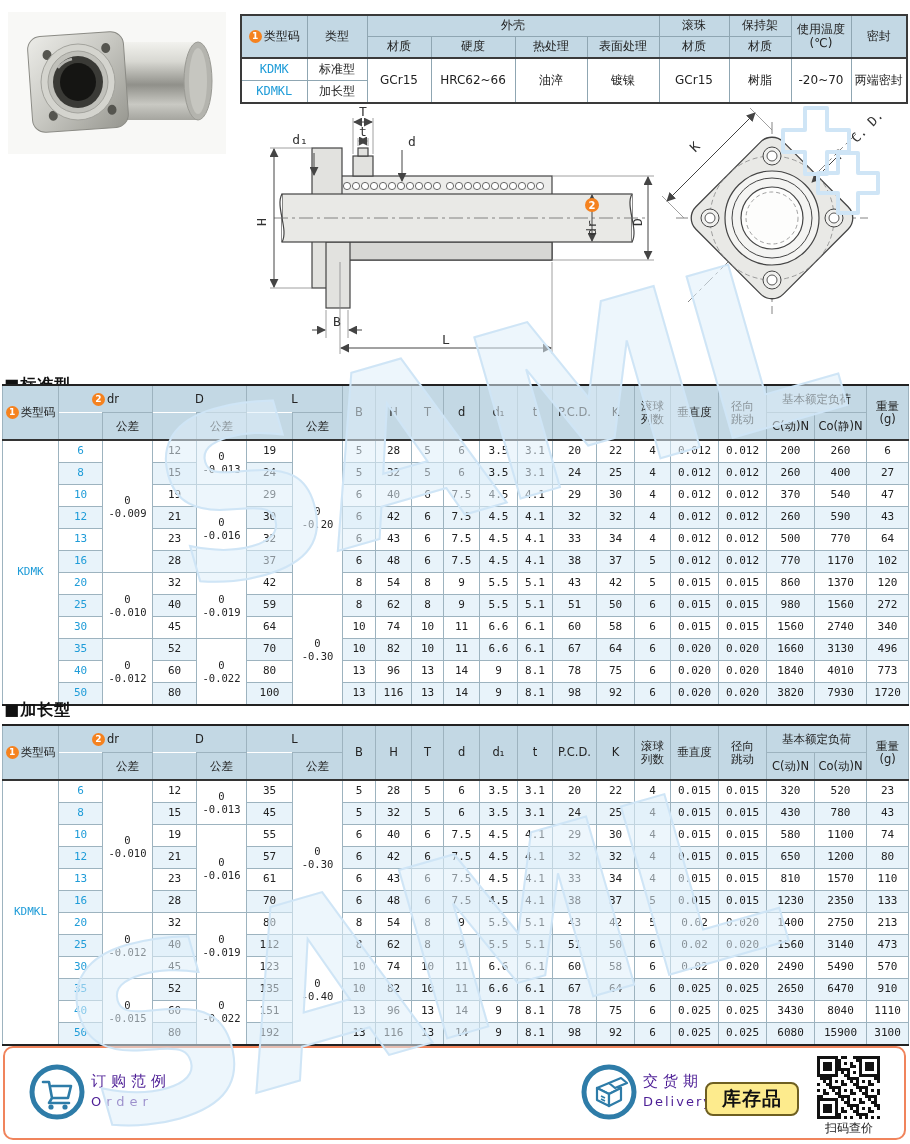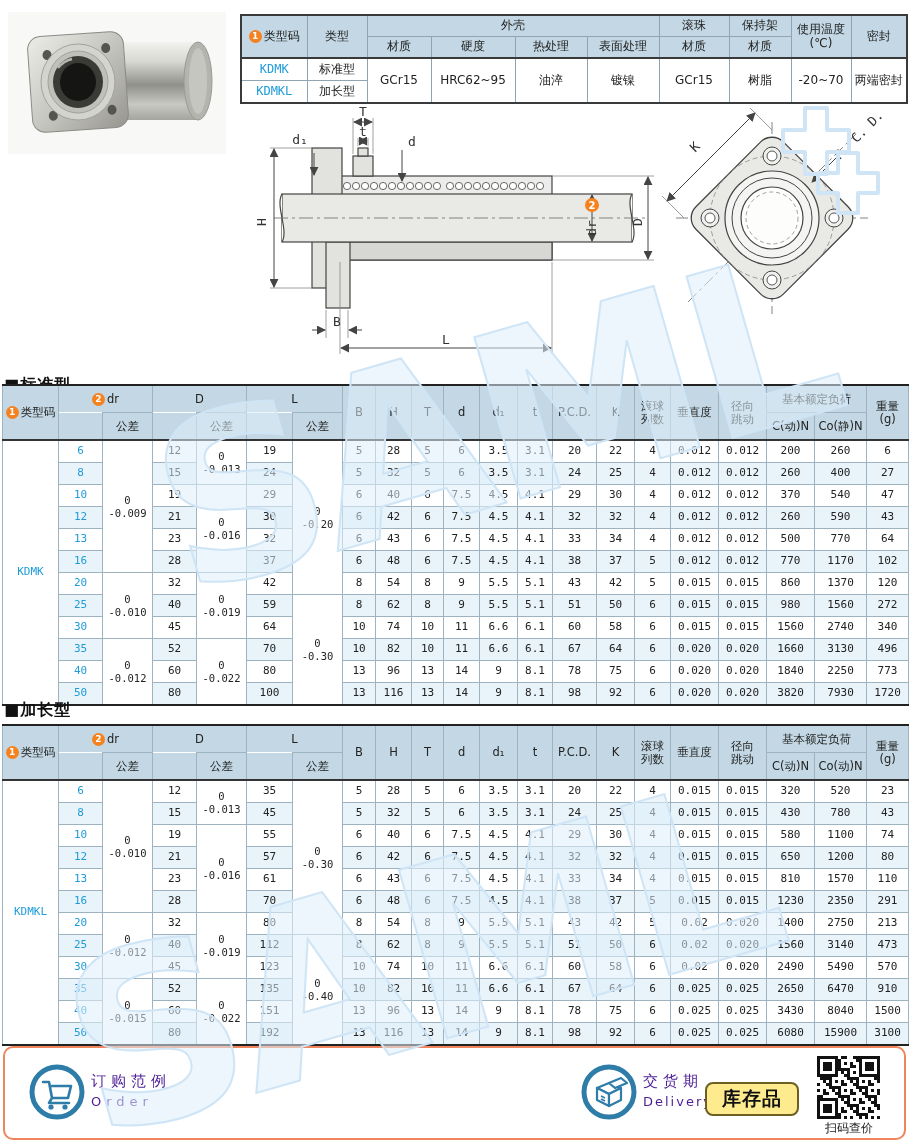--- a/index.html
+++ b/index.html
@@ -126,21 +126,21 @@
         <th>表面处理</th>
         <th>材质</th>
         <th>材质</th>
       </tr>
     </thead>
     <tbody>
       <tr>
         <td class="code">KDMK</td>
         <td>标准型</td>
         <td rowspan="2">GCr15</td>
-        <td rowspan="2">HRC62~95</td>
+        <td rowspan="2">HRC62~66</td>
         <td rowspan="2">油淬</td>
         <td rowspan="2">镀镍</td>
         <td rowspan="2">GCr15</td>
         <td rowspan="2">树脂</td>
         <td rowspan="2">-20~70</td>
         <td rowspan="2">两端密封</td>
       </tr>
       <tr>
         <td class="code">KDMKL</td>
         <td>加长型</td>
@@ -545,21 +545,21 @@
           <td class="num">13</td>
           <td class="num">14</td>
           <td class="num">9</td>
           <td class="num">8.1</td>
           <td class="num">78</td>
           <td class="num">75</td>
           <td class="num">6</td>
           <td class="num">0.020</td>
           <td class="num">0.020</td>
           <td class="num">1840</td>
-          <td class="num">2250</td>
+          <td class="num">4010</td>
           <td class="num">773</td>
         </tr>
         <tr>
           <td class="size alt">50</td>
           <td class="num alt">80</td>
           <td class="num alt">100</td>
           <td class="num alt">13</td>
           <td class="num alt">116</td>
           <td class="num alt">13</td>
           <td class="num alt">14</td>
@@ -753,21 +753,21 @@
           <td class="num alt">7.5</td>
           <td class="num alt">4.5</td>
           <td class="num alt">4.1</td>
           <td class="num alt">38</td>
           <td class="num alt">37</td>
           <td class="num alt">5</td>
           <td class="num alt">0.015</td>
           <td class="num alt">0.015</td>
           <td class="num alt">1230</td>
           <td class="num alt">2350</td>
-          <td class="num alt">291</td>
+          <td class="num alt">133</td>
         </tr>
         <tr>
           <td class="size">20</td>
           <td class="tol" rowspan="3">0
 -0.012</td>
           <td class="num">32</td>
           <td class="tol" rowspan="3">0
 -0.019</td>
           <td class="num">80</td>
           <td class="num">8</td>
@@ -858,21 +858,21 @@
           <td class="num">14</td>
           <td class="num">9</td>
           <td class="num">8.1</td>
           <td class="num">78</td>
           <td class="num">75</td>
           <td class="num">6</td>
           <td class="num">0.025</td>
           <td class="num">0.025</td>
           <td class="num">3430</td>
           <td class="num">8040</td>
-          <td class="num">1500</td>
+          <td class="num">1110</td>
         </tr>
         <tr>
           <td class="size alt">50</td>
           <td class="num alt">80</td>
           <td class="num alt">192</td>
           <td class="num alt">13</td>
           <td class="num alt">116</td>
           <td class="num alt">13</td>
           <td class="num alt">14</td>
           <td class="num alt">9</td>

